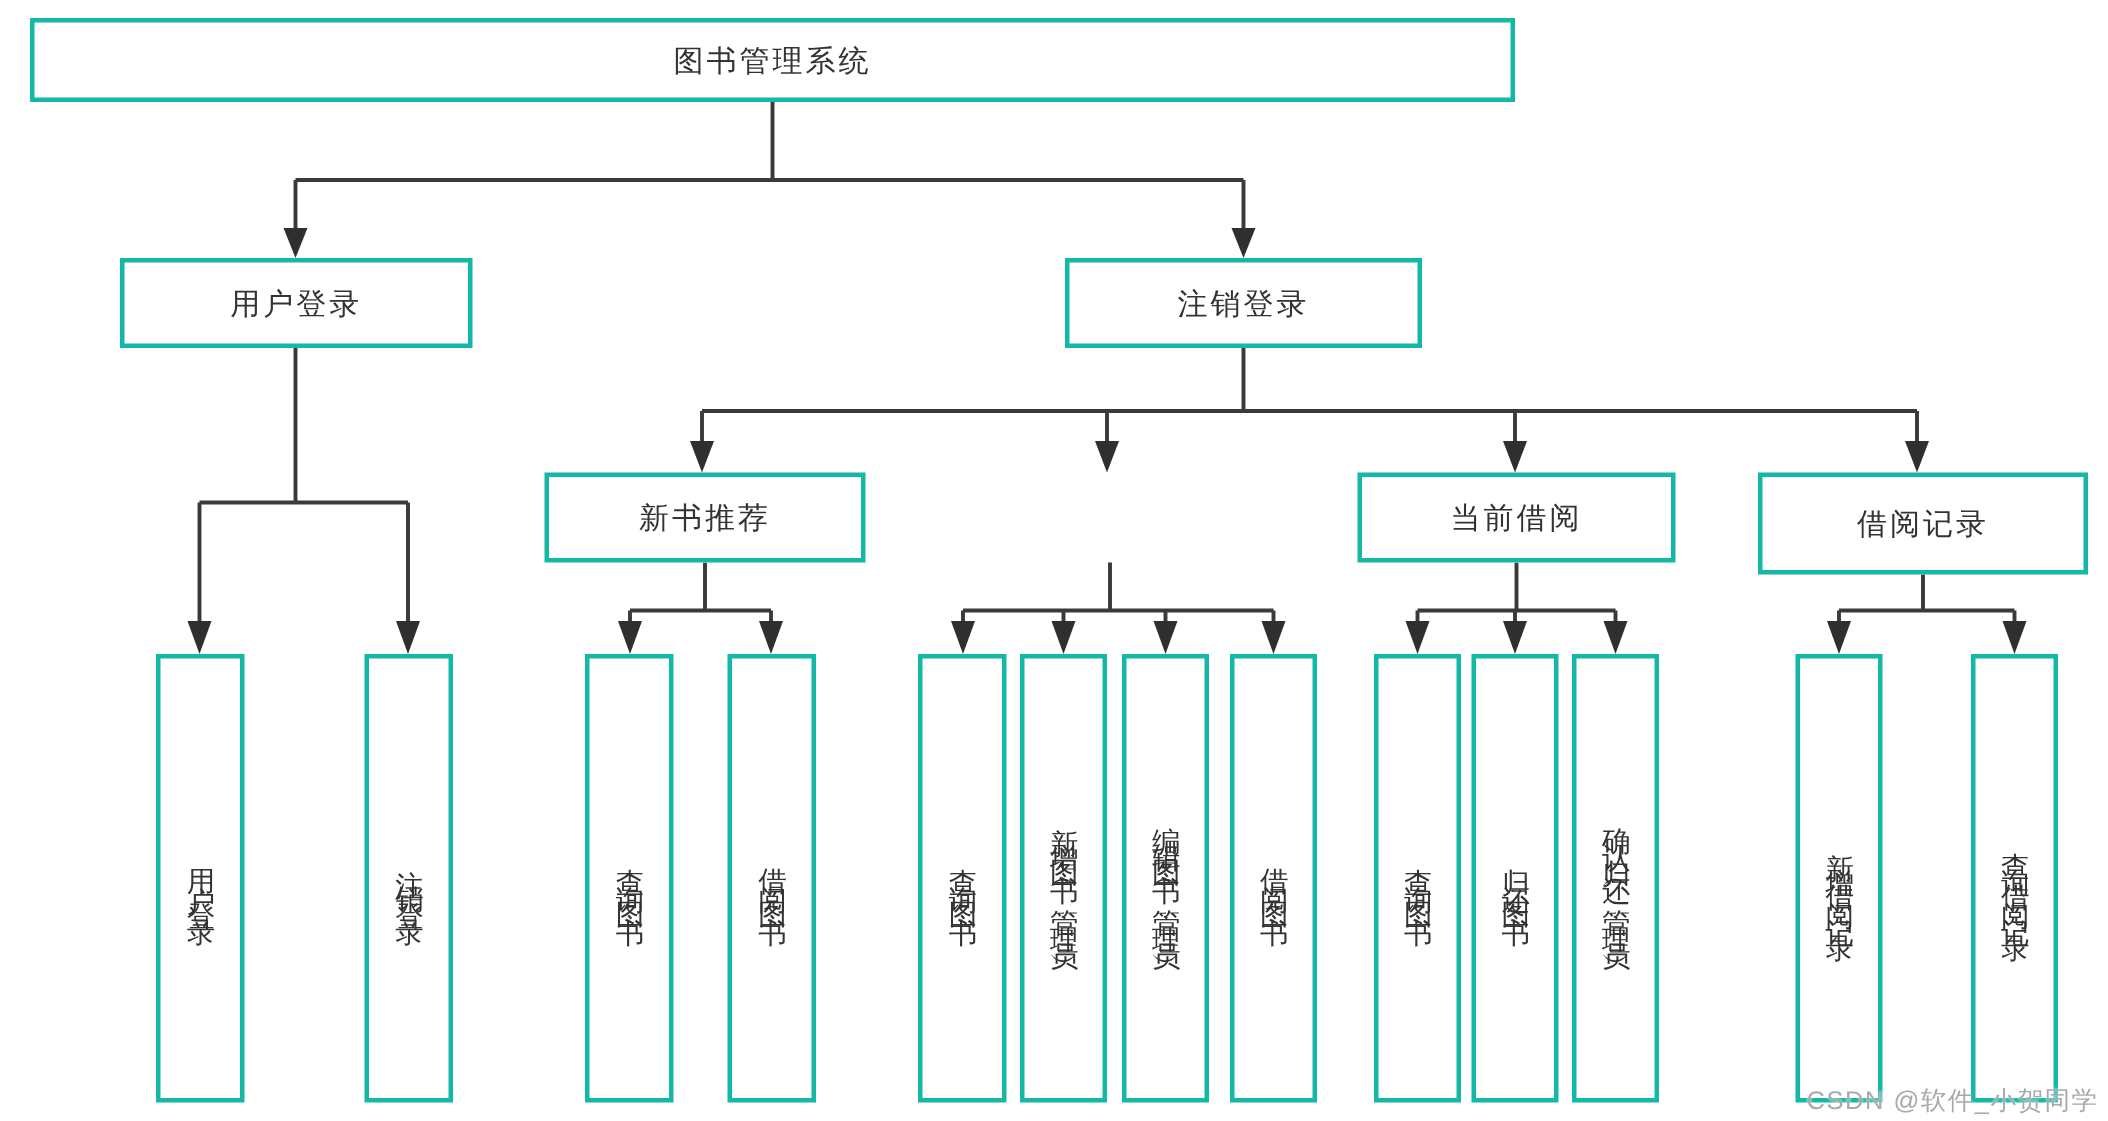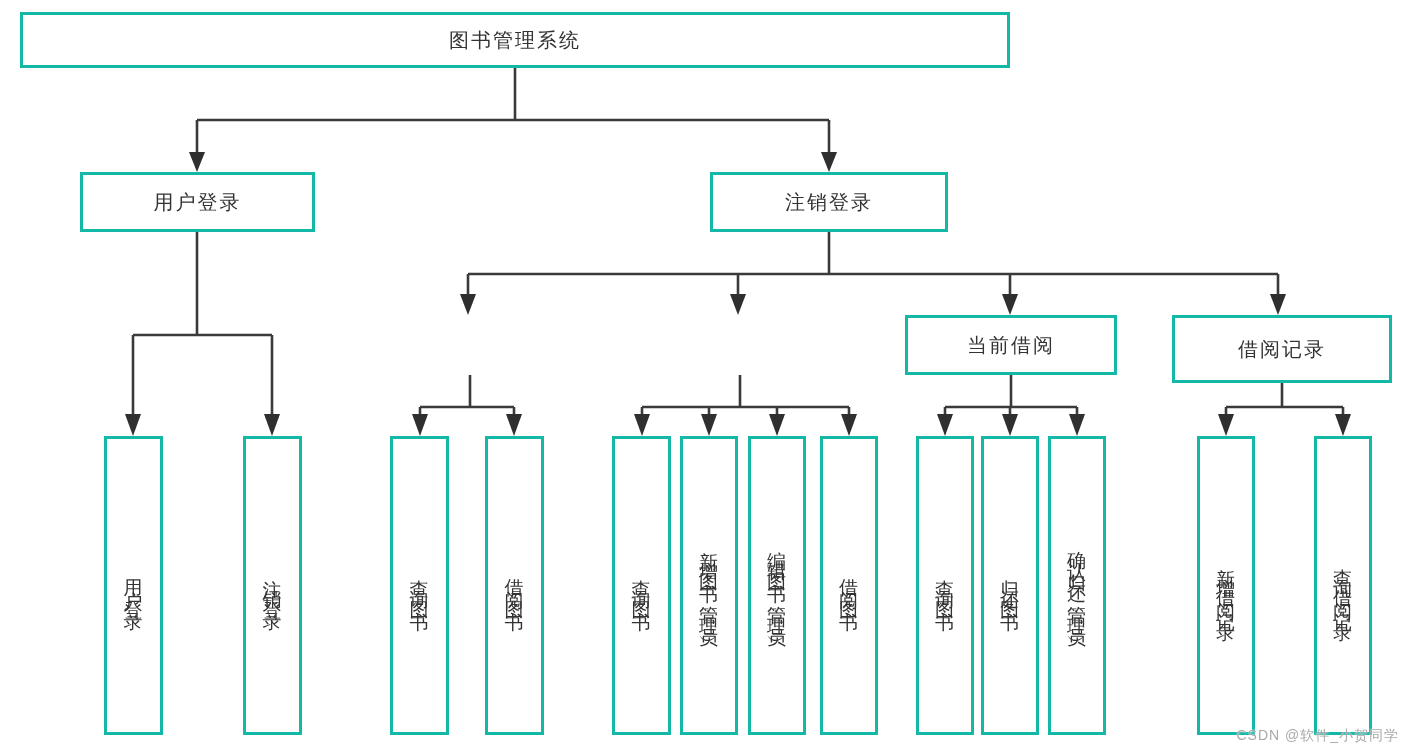--- a/index.html
+++ b/index.html
@@ -27,21 +27,21 @@
   .node.v .vtext{
     writing-mode:vertical-rl;
     letter-spacing:11px;
     line-height:1;
     white-space:nowrap;
   }
   .watermark{
     position:absolute;
     right:6px;
     bottom:2px;
-    font-size:14px;
+    font-size:17px;
     color:#a9a9a9;
     letter-spacing:1px;
     text-shadow:0 0 2px #ffffff;
   }
 </style>
 </head>
 <body>
 
 <div class="canvas">
 
@@ -79,20 +79,21 @@
     <path d="M1282 375 V407 M1226 407 H1343 M1226 407 V418 M1343 407 V418"></path>
     <polygon points="1226,436 1218,414 1234,414" fill="#2f2f2f" stroke="none"></polygon>
     <polygon points="1343,436 1335,414 1351,414" fill="#2f2f2f" stroke="none"></polygon>
   </svg>
 
   <div class="node h" style="left:20px;top:12px;width:990px;height:56px;">图书管理系统</div>
 
   <div class="node h" style="left:80px;top:172px;width:235px;height:60px;">用户登录</div>
   <div class="node h" style="left:710px;top:172px;width:238px;height:60px;">注销登录</div>
 
+  <div class="node h" style="left:363px;top:315px;width:214px;height:60px;">新书推荐</div>
   <div class="node h" style="left:905px;top:315px;width:212px;height:60px;">当前借阅</div>
   <div class="node h" style="left:1172px;top:315px;width:220px;height:68px;">借阅记录</div>
 
   <div class="node v" style="left:104px;top:436px;width:59px;height:299px;">
     <span class="vtext">用户登录</span>
   </div>
   <div class="node v" style="left:243px;top:436px;width:59px;height:299px;">
     <span class="vtext">注销登录</span>
   </div>
 

